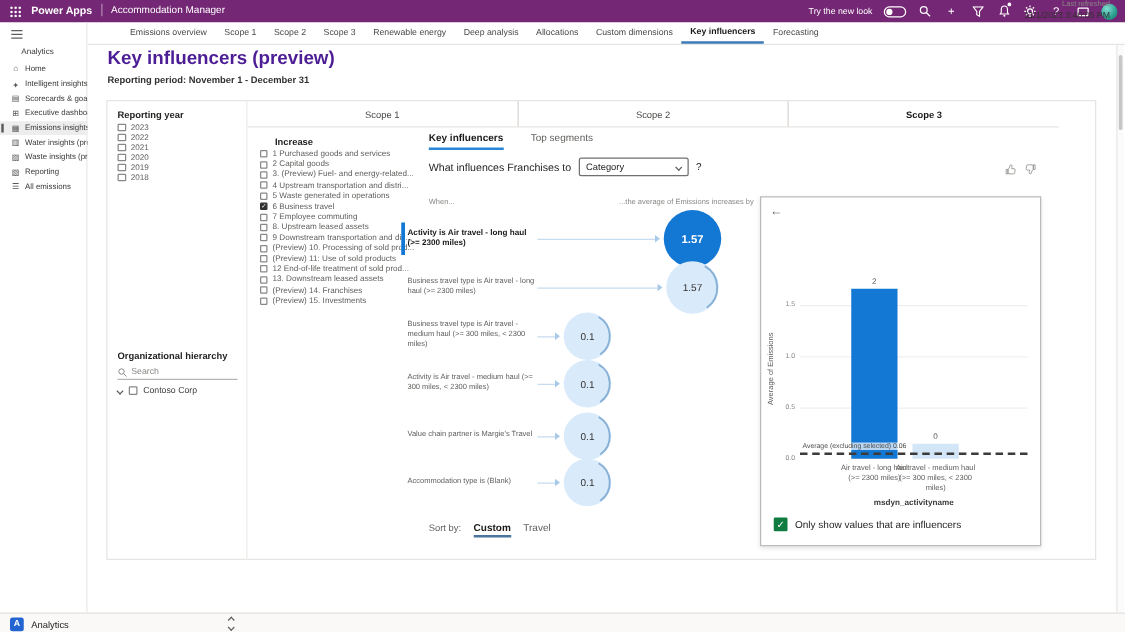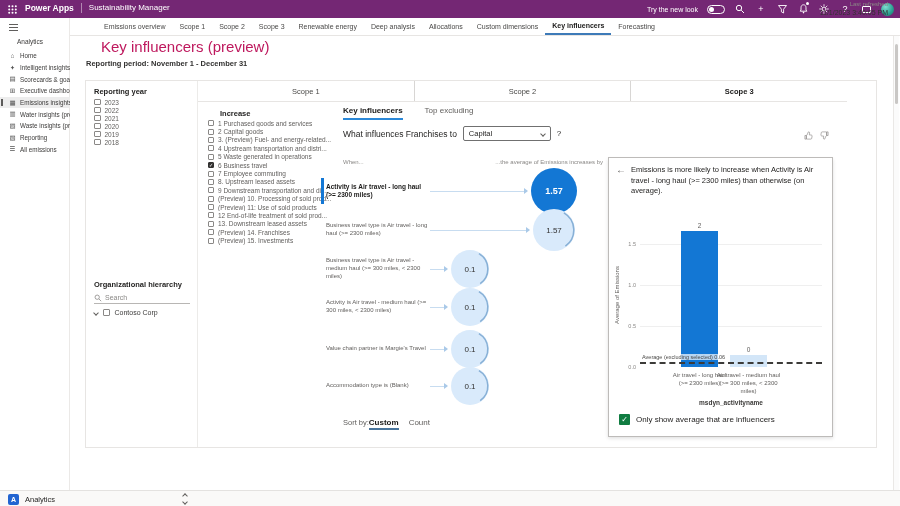--- a/index.html
+++ b/index.html
@@ -44,21 +44,21 @@
   
   .bottombar{position:absolute;left:0;top:490px;width:900px;height:16px;background:#faf9f8;border-top:1px solid #e4e2e0}
   .env-ic{position:absolute;left:8px;top:2.5px;width:11px;height:11px;border-radius:2px;background:#2264d1;color:#fff;font-size:7px;font-weight:bold;display:flex;align-items:center;justify-content:center}
   .env-label{position:absolute;left:25px;top:4px;font-size:7.5px;color:#252423}
   .env-chevs{position:absolute;left:183px;top:3px;display:flex;flex-direction:column;gap:2px;align-items:center}
 
   .chev{display:inline-block;width:4px;height:4px;border-right:1px solid #605e5c;border-bottom:1px solid #605e5c;transform:rotate(45deg)}
   .chev.up{transform:rotate(-135deg)}
 
   
-  .title{position:absolute;left:101px;top:38px;font-size:15px;font-weight:400;color:#be185d}
+  .title{position:absolute;left:86px;top:38px;font-size:15px;font-weight:700;color:#4c1d95}
   .subtitle{position:absolute;left:86px;top:59px;font-size:7.5px;font-weight:bold;color:#323130}
 
   
   .card{position:absolute;left:85px;top:80px;width:792px;height:368px;background:#fff;border:1px solid #e7e5e3}
   .filtercol{position:absolute;left:0;top:0;width:112px;height:366px;border-right:1px solid #ecebe9}
   .scoperow{position:absolute;left:112px;top:0;width:649px;height:21px;display:flex;border-bottom:1px solid #e7e5e3}
   .scopecell{flex:1;display:flex;align-items:center;justify-content:center;font-size:7.5px;color:#4a4947;cursor:pointer}
   .scopecell + .scopecell{border-left:1px solid #d8d6d4}
   .scopecell.active{font-weight:bold;color:#1b1a19}
 
@@ -93,21 +93,21 @@
   .inf-list{position:absolute;left:238px;top:86px;width:262px;height:252px}
   .inf-text{position:absolute;width:102px;font-size:6px;color:#605e5c;line-height:1.3;display:flex;align-items:center}
   .inf-text.sel{font-size:6.5px;font-weight:bold;color:#1b1a19}
   .selbar{position:absolute;width:3px;background:#1377D4}
   .inf-line{position:absolute;height:1px;background:#c7dcf0}
   .inf-head{position:absolute;width:0;height:0;border-top:3px solid transparent;border-bottom:3px solid transparent;border-left:4px solid #a9c9e8}
   .circle{position:absolute;border-radius:50%;display:flex;align-items:center;justify-content:center}
   .circle.dark{background:#1377D4;color:#fff;font-weight:bold;font-size:9px}
   .circle.light{background:#d9eafb;color:#323130;font-size:8px}
   .circle svg{position:absolute;left:0;top:0}
-  .sortrow{position:absolute;left:257px;top:337px;display:flex;align-items:baseline;}
+  .sortrow{position:absolute;left:257px;top:337px;display:flex;align-items:baseline;gap:10px}
   .sort-label{font-size:7.5px;color:#605e5c}
   .sort-opt{font-size:8px;color:#605e5c;cursor:pointer;padding-bottom:1px}
   .sort-opt.active{color:#1b1a19;font-weight:bold;border-bottom:2px solid #49759c}
 
   
   .detail{position:absolute;left:522px;top:76px;width:225px;height:280px;background:#fff;border:1px solid #bdbbb9;box-shadow:0 1.6px 3.6px rgba(0,0,0,.13)}
   .back{position:absolute;left:7px;top:6px;font-size:10px;color:#605e5c;cursor:pointer}
   .msg{position:absolute;left:22px;top:7px;width:194px;font-size:7.5px;line-height:1.4;color:#252423}
   .ytitle{position:absolute;left:3px;top:66px;height:143px;width:10px;font-size:6px;color:#605e5c;writing-mode:vertical-rl;transform:rotate(180deg);display:flex;align-items:center;justify-content:center}
   .gridline{position:absolute;height:1px;background:#efefef}
@@ -143,21 +143,21 @@
               <circle cx="4.5" cy="4.5" r="1"></circle>
               <circle cx="7.8" cy="4.5" r="1"></circle>
               <circle cx="1.2" cy="7.8" r="1"></circle>
               <circle cx="4.5" cy="7.8" r="1"></circle>
               <circle cx="7.8" cy="7.8" r="1"></circle>
             </g>
           </svg>
       </span>
       <span class="tb-app">Power Apps</span>
       <span class="tb-divider"></span>
-      <span class="tb-product">Sustainability Manager</span>
+      <span class="tb-product">Accommodation Manager</span>
     </div>
     <div class="tb-right">
       <span class="tb-newlook">Try the new look</span>
       <span class="toggle">
           <span class="knob"></span>
         </span>
       <span class="tb-ic">
         <svg width="10" height="10" viewBox="0 0 10 10">
             <circle cx="4" cy="4" r="2.7" fill="none" stroke="#fff" stroke-width="1"></circle>
             <line x1="6.2" y1="6.2" x2="9" y2="9" stroke="#fff" stroke-width="1"></line>
@@ -377,34 +377,34 @@
           <span>(Preview) 14. Franchises</span>
         </div>
         <div class="crow">
           <div class="cbx"></div>
           <span>(Preview) 15. Investments</span>
         </div>
       </div>
 
     <div class="ki-tabs">
         <div class="ki-tab active">Key influencers</div>
-        <div class="ki-tab">Top excluding</div>
+        <div class="ki-tab">Top segments</div>
       </div>
     <div class="thumbs">
       <svg width="9" height="9" viewBox="0 0 10 10">
           <path d="M1 5 H2.6 V9 H1 Z M2.6 8.6 L3.4 9 H7.6 C8.2 9 8.6 8.6 8.6 8 L9 5.6 C9.1 5 8.7 4.4 8 4.4 H5.9 L6.3 2.2 C6.4 1.5 5.9 1 5.3 1 L4.8 1 L3.4 4.4 L2.6 5 Z" fill="none" stroke="#8a8886" stroke-width="0.7"></path>
         </svg>
       <svg width="9" height="9" viewBox="0 0 10 10" style="transform:rotate(180deg)">
           <path d="M1 5 H2.6 V9 H1 Z M2.6 8.6 L3.4 9 H7.6 C8.2 9 8.6 8.6 8.6 8 L9 5.6 C9.1 5 8.7 4.4 8 4.4 H5.9 L6.3 2.2 C6.4 1.5 5.9 1 5.3 1 L4.8 1 L3.4 4.4 L2.6 5 Z" fill="none" stroke="#8a8886" stroke-width="0.7"></path>
         </svg>
     </div>
     <div class="qrow">
       <span class="qtext">What influences Franchises to</span>
       <span class="qdrop">
-        <span>Capital</span>
+        <span>Category</span>
         <span class="chev"></span>
       </span>
       <span class="qhelp">?</span>
     </div>
     <div class="whenrow">
       <span>When...</span>
       <span>...the average of Emissions increases by</span>
     </div>
     <div class="inf-list">
         <div class="selbar" style="left: -3px; top: 11px; height: 26px;"></div>
@@ -440,27 +440,26 @@
         <div class="inf-line" style="left: 106px; top: 219px; width: 14px;"></div>
         <div class="inf-head" style="left: 120px; top: 216px;"></div>
         <div class="circle light" style="left: 127px; top: 200px; width: 38px; height: 38px;">0.1<svg width="38" height="38">
             <path d="M 27.9 3.6 A 17.8 17.8 0 0 1 29.2 33.6" fill="none" stroke="#87b0d6" stroke-width="1.5"></path>
           </svg></div>
       </div>
     <div class="sortrow">
       <span class="sort-label">Sort by:</span>
       <span style="display:flex;gap:10px">
           <div class="sort-opt active">Custom</div>
-          <div class="sort-opt">Count</div>
+          <div class="sort-opt">Travel</div>
         </span>
     </div>
 
     <div class="detail">
       <span class="back">←</span>
-      <div class="msg">Emissions is more likely to increase when Activity is Air travel - long haul (&gt;= 2300 miles) than otherwise (on average).</div>
       <div class="ytitle">Average of Emissions</div>
       <div id="chart-layer">
           <div class="ytick" style="left: 12px; top: 206px;">0.0</div>
           <div class="gridline" style="left: 31px; top: 168.143px; width: 182px;"></div>
           <div class="ytick" style="left: 12px; top: 165.143px;">0.5</div>
           <div class="gridline" style="left: 31px; top: 127.286px; width: 182px;"></div>
           <div class="ytick" style="left: 12px; top: 124.286px;">1.0</div>
           <div class="gridline" style="left: 31px; top: 86.4286px; width: 182px;"></div>
           <div class="ytick" style="left: 12px; top: 83.4286px;">1.5</div>
           <div class="bar" style="left: 72px; top: 73.3543px; width: 37px; height: 135.646px; background: rgb(19, 119, 212);"></div>
@@ -468,21 +467,21 @@
           <div class="xlabel" style="left: 58.5px; top: 214px;">Air travel - long haul (&gt;= 2300 miles)</div>
           <div class="bar" style="left: 121px; top: 196.743px; width: 37px; height: 12.2571px; background: rgb(211, 230, 248);"></div>
           <div class="barlabel" style="left: 121px; top: 187.743px; width: 37px;">0</div>
           <div class="xlabel" style="left: 107.5px; top: 214px;">Air travel - medium haul (&gt;= 300 miles, &lt; 2300 miles)</div>
           <div class="avgline" style="left: 31px; top: 203.914px; width: 182px;"></div>
           <div class="avglabel" style="left: 33px; top: 195.914px;">Average (excluding selected) 0.06</div>
           <div class="xtitle" style="left: 31px; top: 241px; width: 182px;">msdyn_activityname</div>
         </div>
       <div class="inf-check">
         <span class="greenbox">✓</span>
-        <span class="lbl">Only show average that are influencers</span>
+        <span class="lbl">Only show values that are influencers</span>
       </div>
     </div>
   </section>
 
   <div class="scrolltrack"></div>
   <div class="scrollthumb"></div>
 
   <footer class="bottombar">
     <span class="env-ic">A</span>
     <span class="env-label">Analytics</span>

